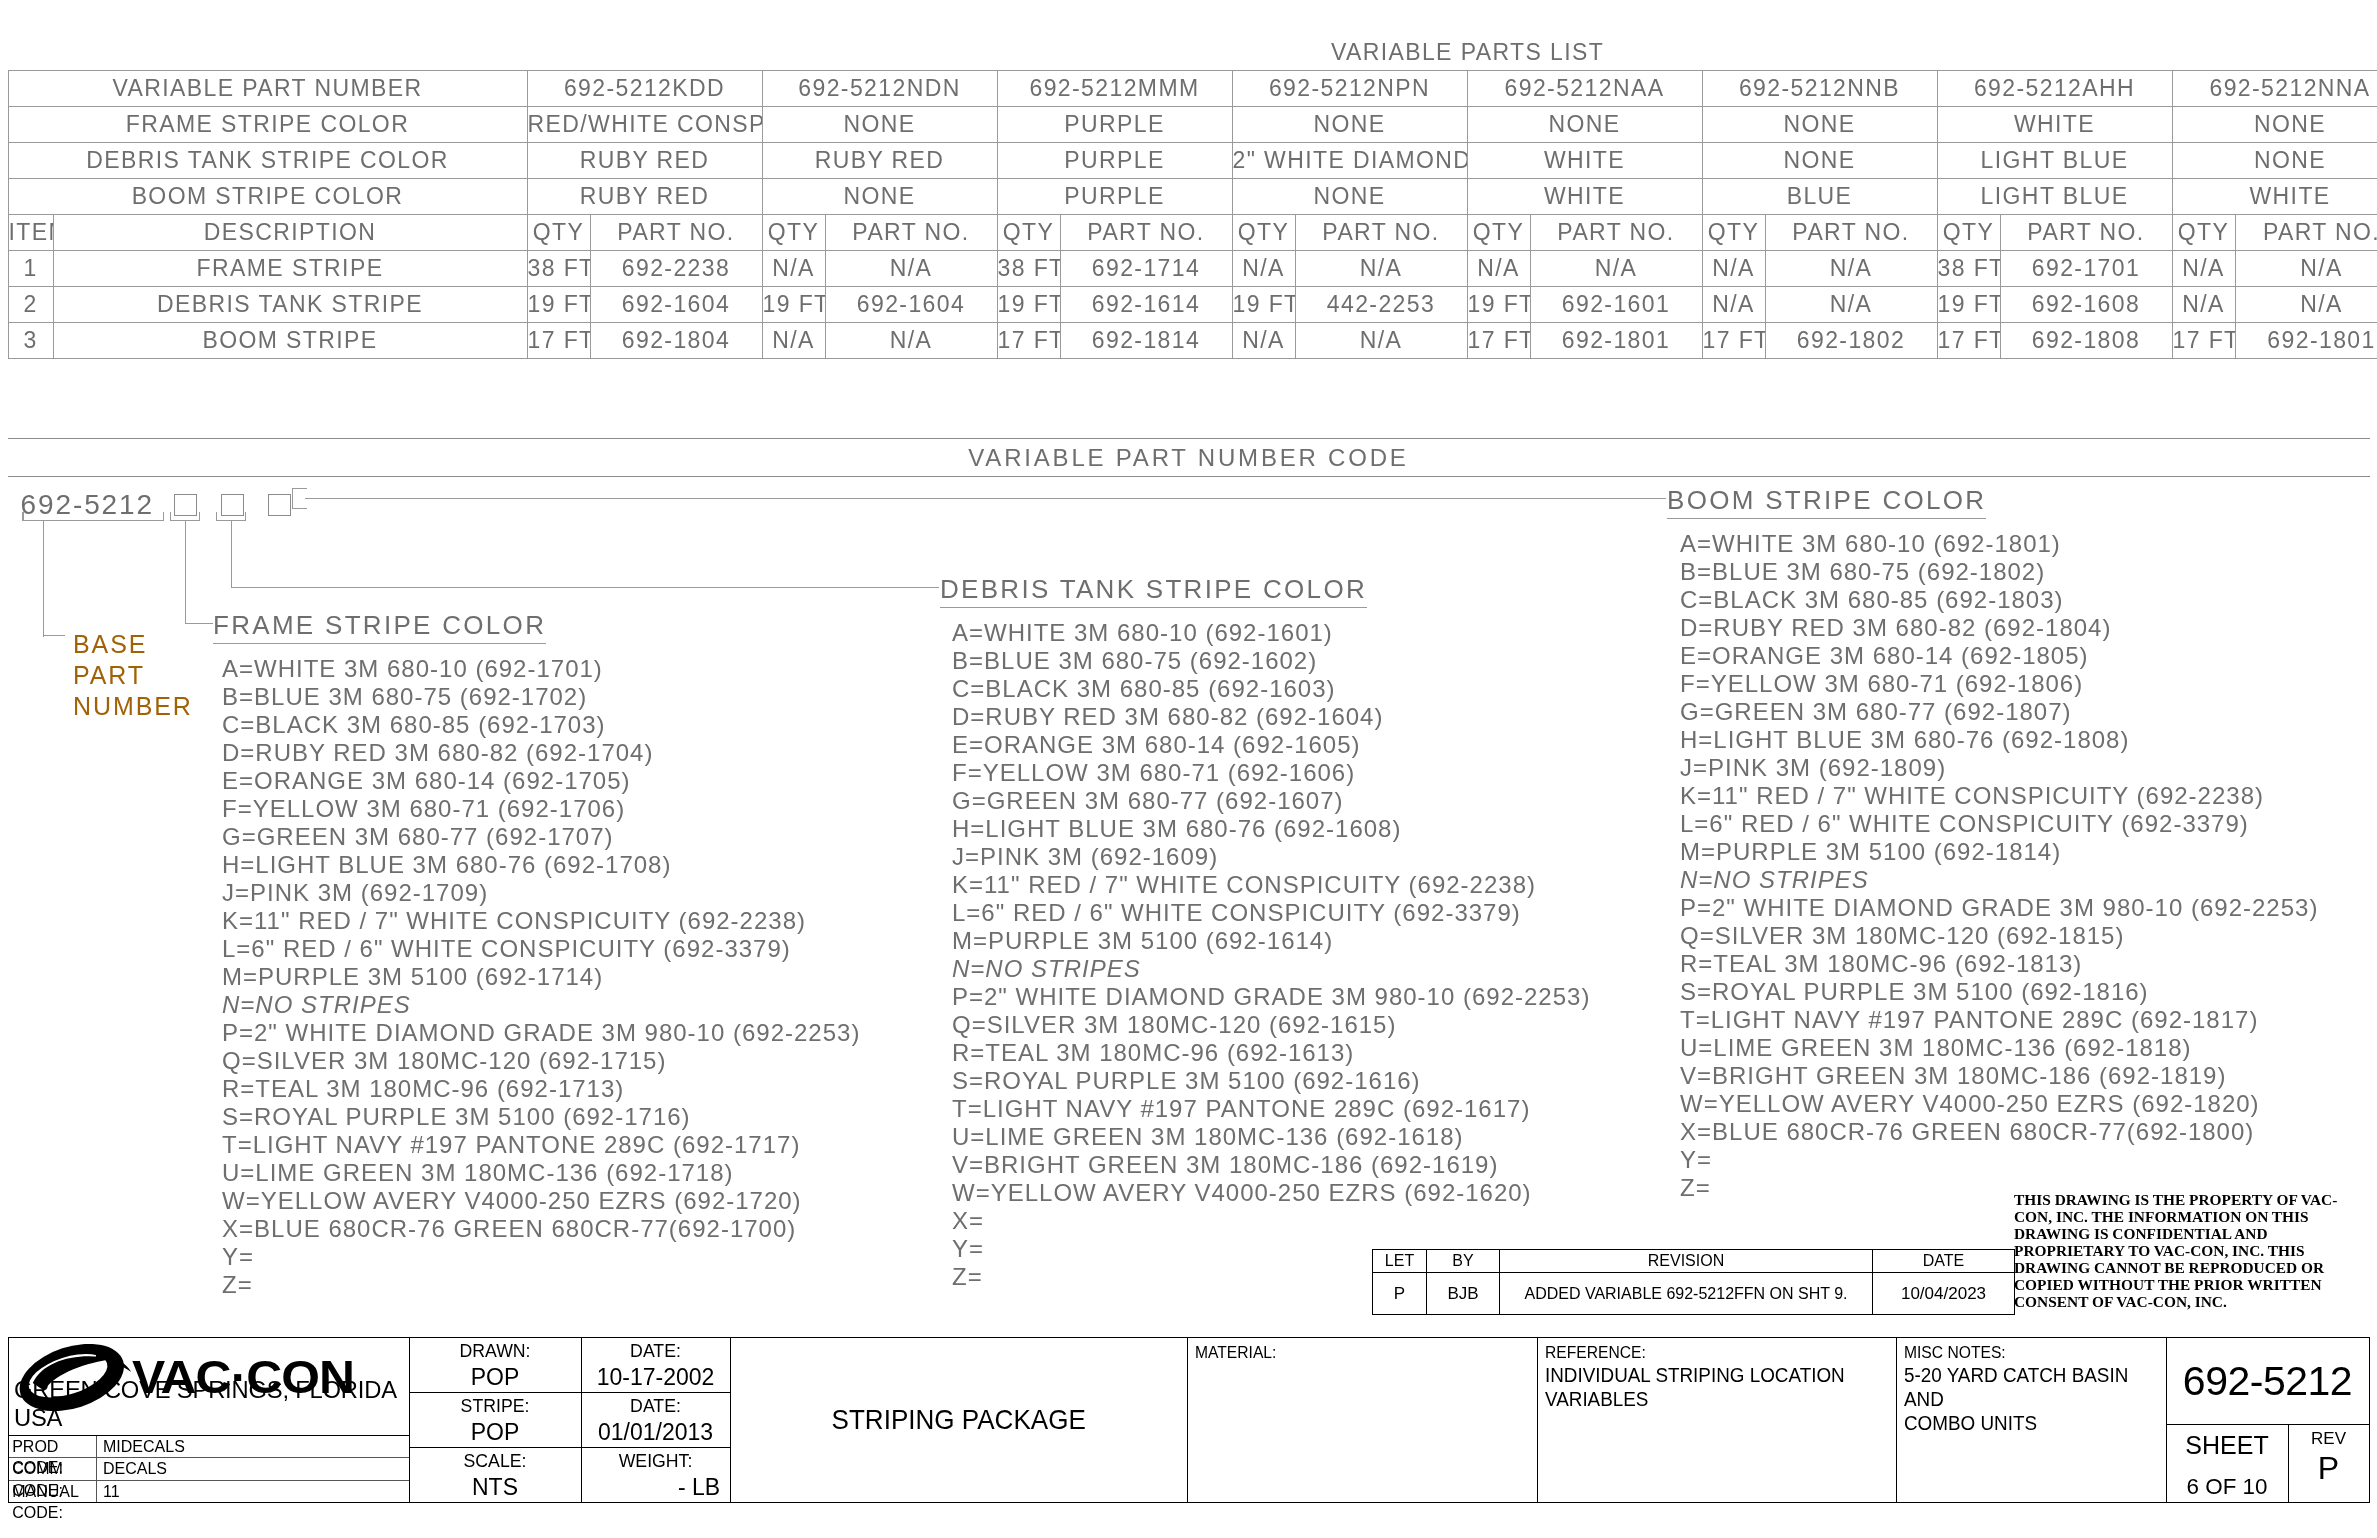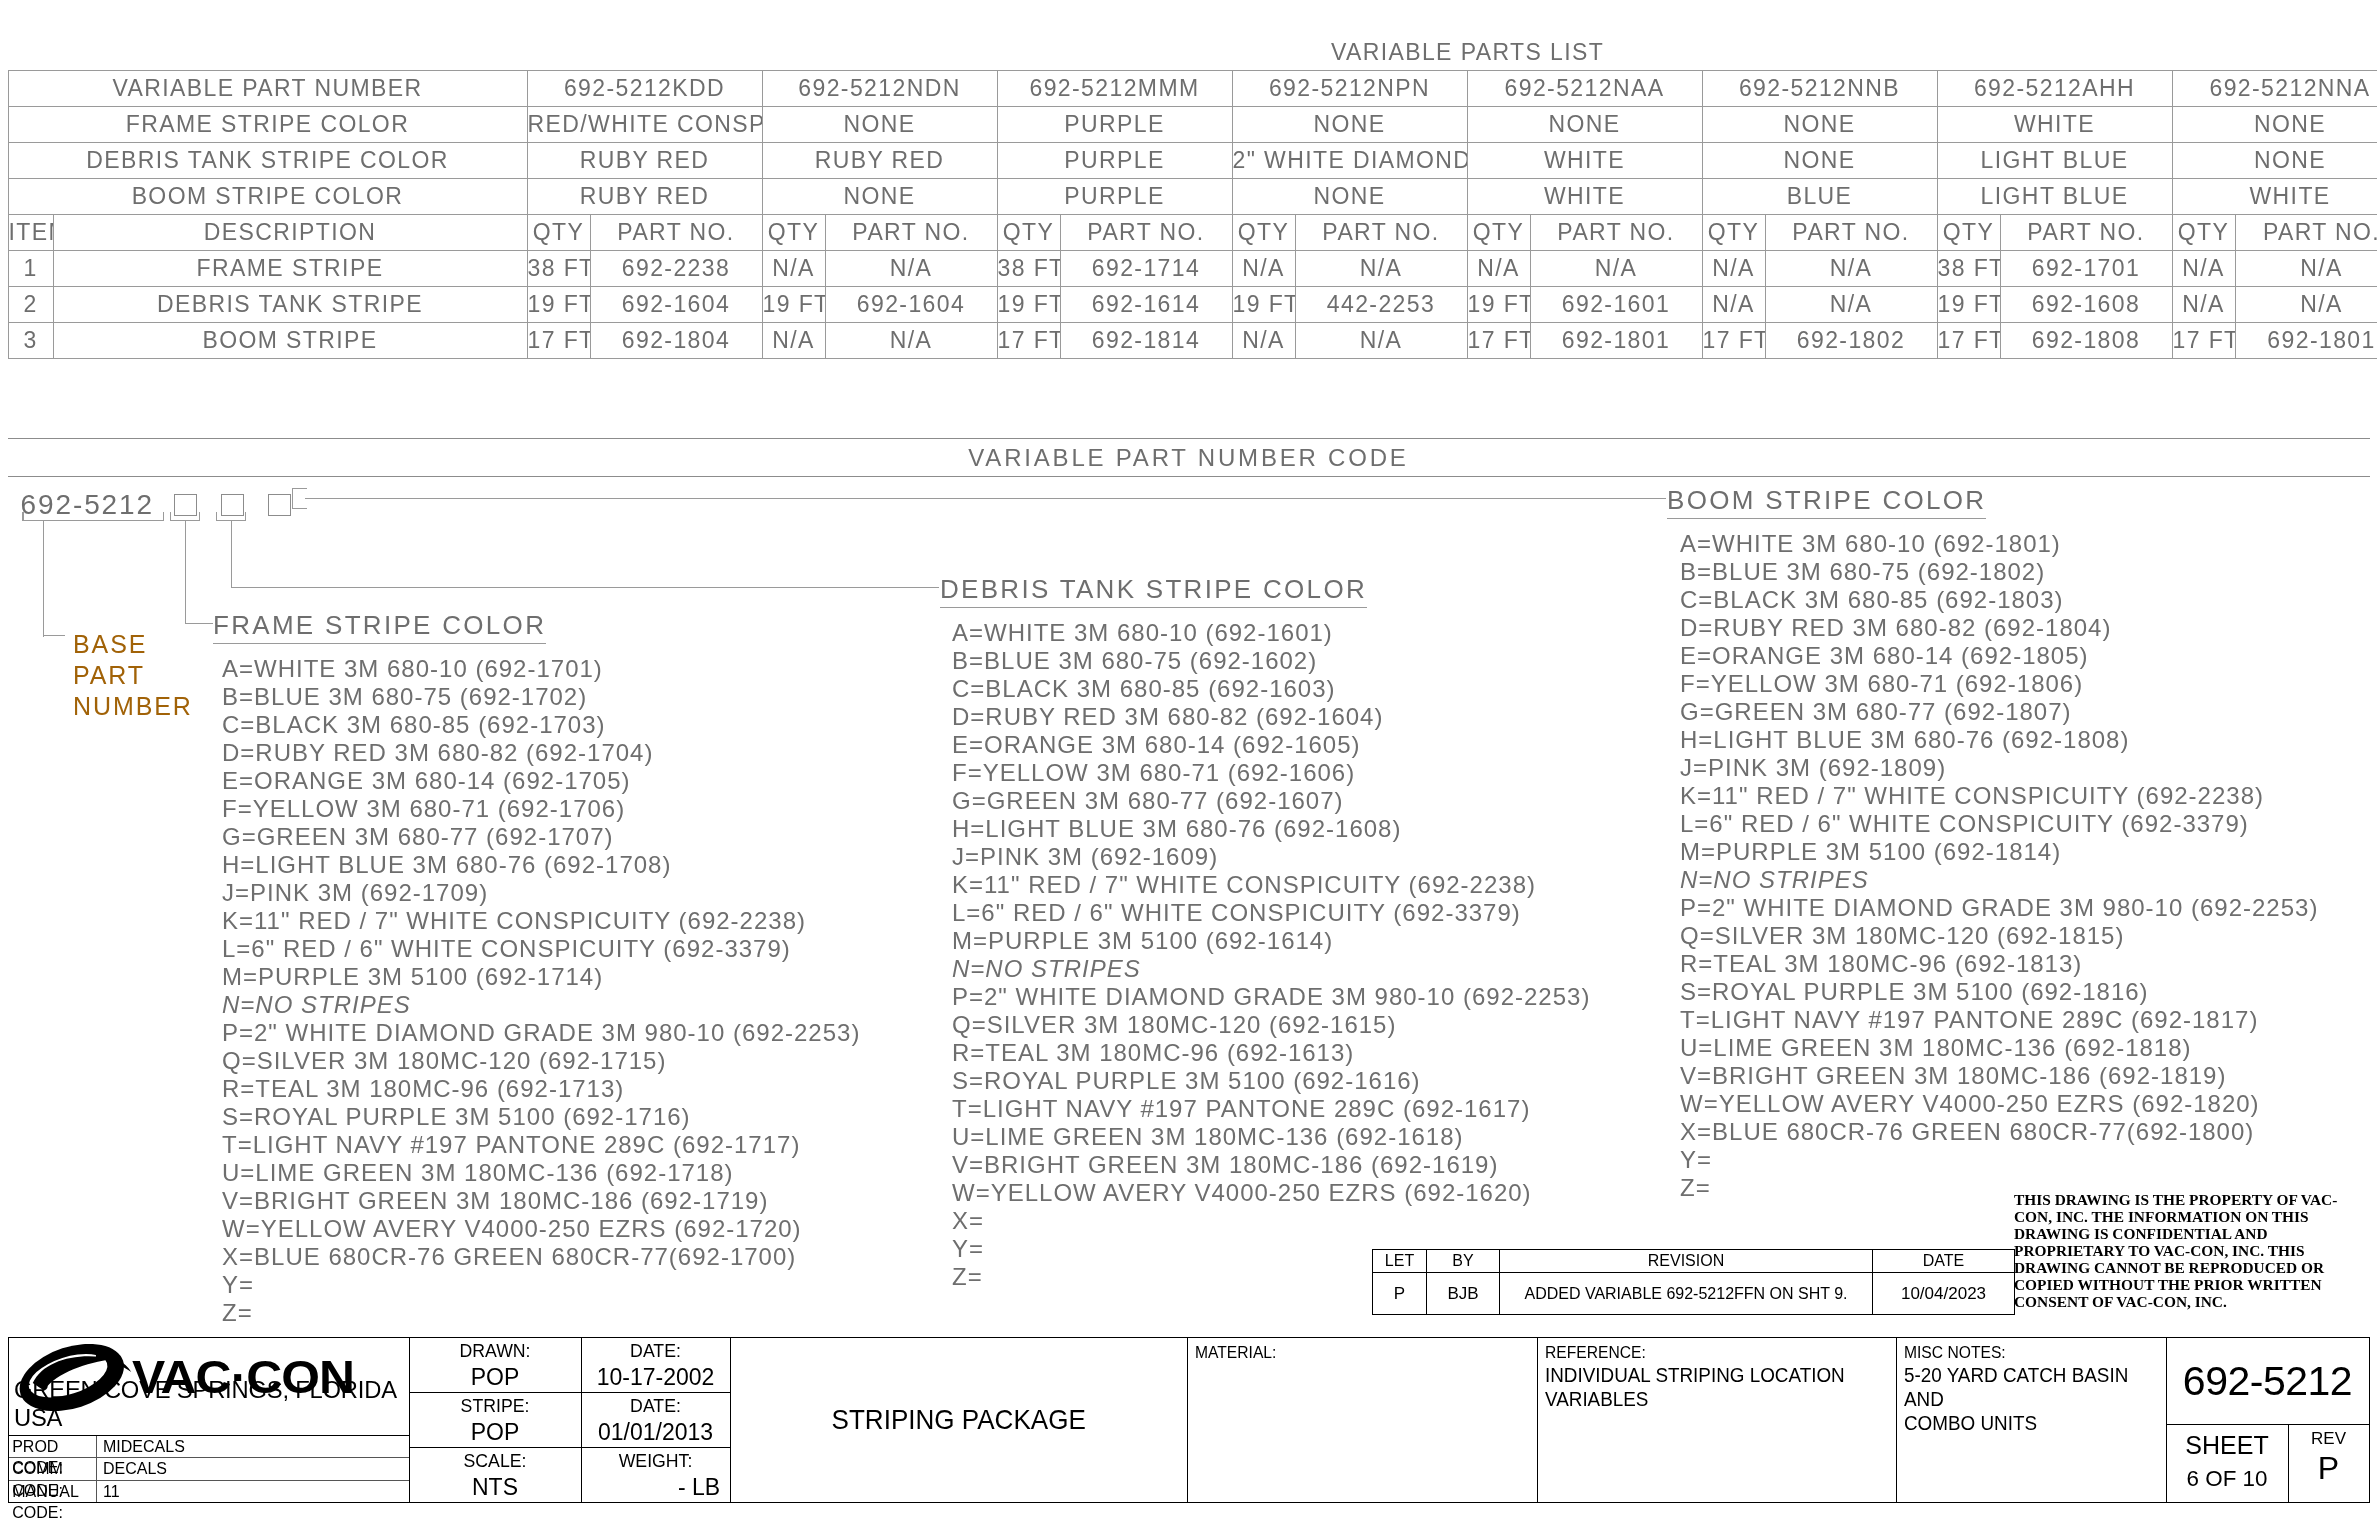--- a/index.html
+++ b/index.html
@@ -174,21 +174,21 @@
   .tb-lab { font-size: 17px; display: block; transform: scaleX(0.92); transform-origin: left; }
   .tb-val { font-size: 20.5px; display: block; line-height: 24px; transform: scaleX(0.92); transform-origin: left; }
 
   #tb-right { flex: 1; display: flex; flex-direction: column; }
   #tb-pn { height: 86px; border-bottom: 1.4px solid #000; display: flex; align-items: center; justify-content: center; }
   #tb-pn span { font-size: 41px; letter-spacing: -0.5px; }
   #tb-sheetrev { flex: 1; display: flex; }
   #tb-sheet { flex: 1; border-right: 1.4px solid #000; text-align: center; }
   #tb-rev { width: 80px; text-align: center; }
   .sheet-lab { font-size: 25px; margin-top: 5.6px; display:block; }
-  .sheet-val { font-size: 22.4px; margin-top: 6px; display:block; }
+  .sheet-val { font-size: 22.4px; margin-top: 14px; display:block; }
   .rev-lab { font-size: 17px; margin-top: 3.7px; display:block; }
   .rev-val { font-size: 32px; margin-top: 0.9px; display:block; }
 </style>
 </head>
 <body>
 
 <div id="parts-table-wrap">
   <table class="pt">
     <colgroup>
       <col style="width:45px">
@@ -399,21 +399,20 @@
       <li>K=11" RED / 7" WHITE CONSPICUITY (692-2238)</li>
       <li>L=6" RED / 6" WHITE CONSPICUITY (692-3379)</li>
       <li>M=PURPLE 3M 5100 (692-1714)</li>
       <li class="ital">N=NO STRIPES</li>
       <li>P=2" WHITE DIAMOND GRADE 3M 980-10 (692-2253)</li>
       <li>Q=SILVER 3M 180MC-120 (692-1715)</li>
       <li>R=TEAL 3M 180MC-96 (692-1713)</li>
       <li>S=ROYAL PURPLE 3M 5100 (692-1716)</li>
       <li>T=LIGHT NAVY #197 PANTONE 289C (692-1717)</li>
       <li>U=LIME GREEN 3M 180MC-136 (692-1718)</li>
-      <li>V=BRIGHT GREEN 3M 180MC-186 (692-1719)</li>
       <li>W=YELLOW AVERY V4000-250 EZRS (692-1720)</li>
       <li>X=BLUE 680CR-76 GREEN 680CR-77(692-1700)</li>
       <li>Y=</li>
       <li>Z=</li>
     </ul>
 
   <div class="colhead" style="left:940px; top:99px;">DEBRIS TANK STRIPE COLOR</div>
   <ul class="codelist" id="list-debris" style="left:943px; top:135px;">
       <li>A=WHITE 3M 680-10 (692-1601)</li>
       <li>B=BLUE 3M 680-75 (692-1602)</li>

